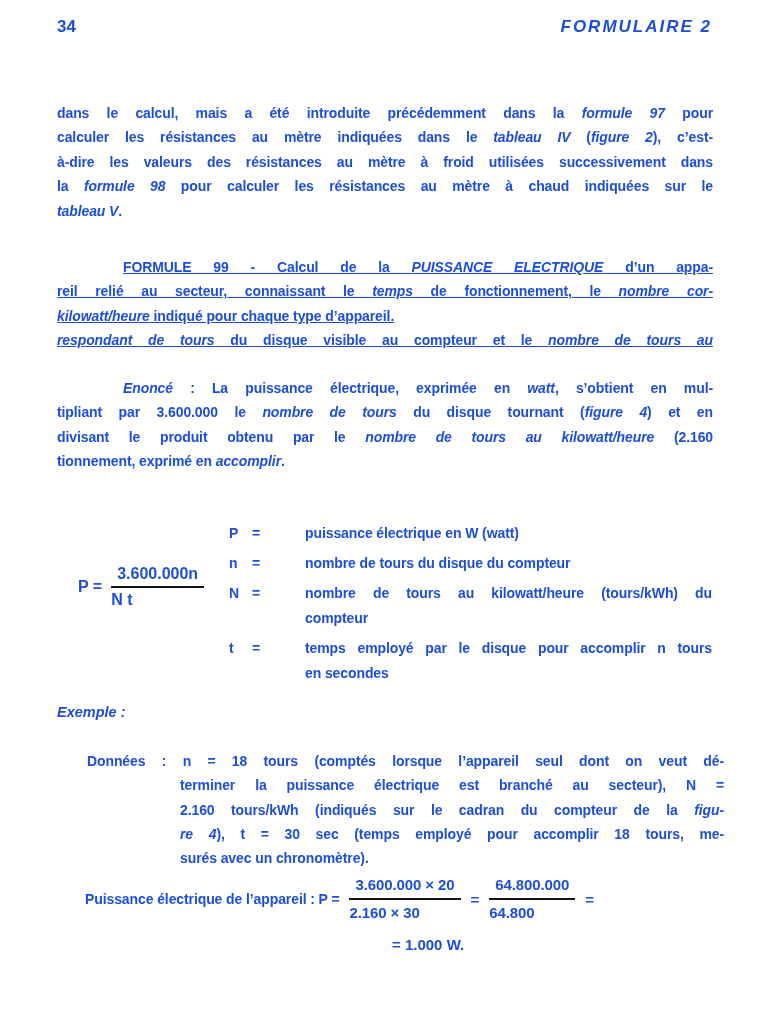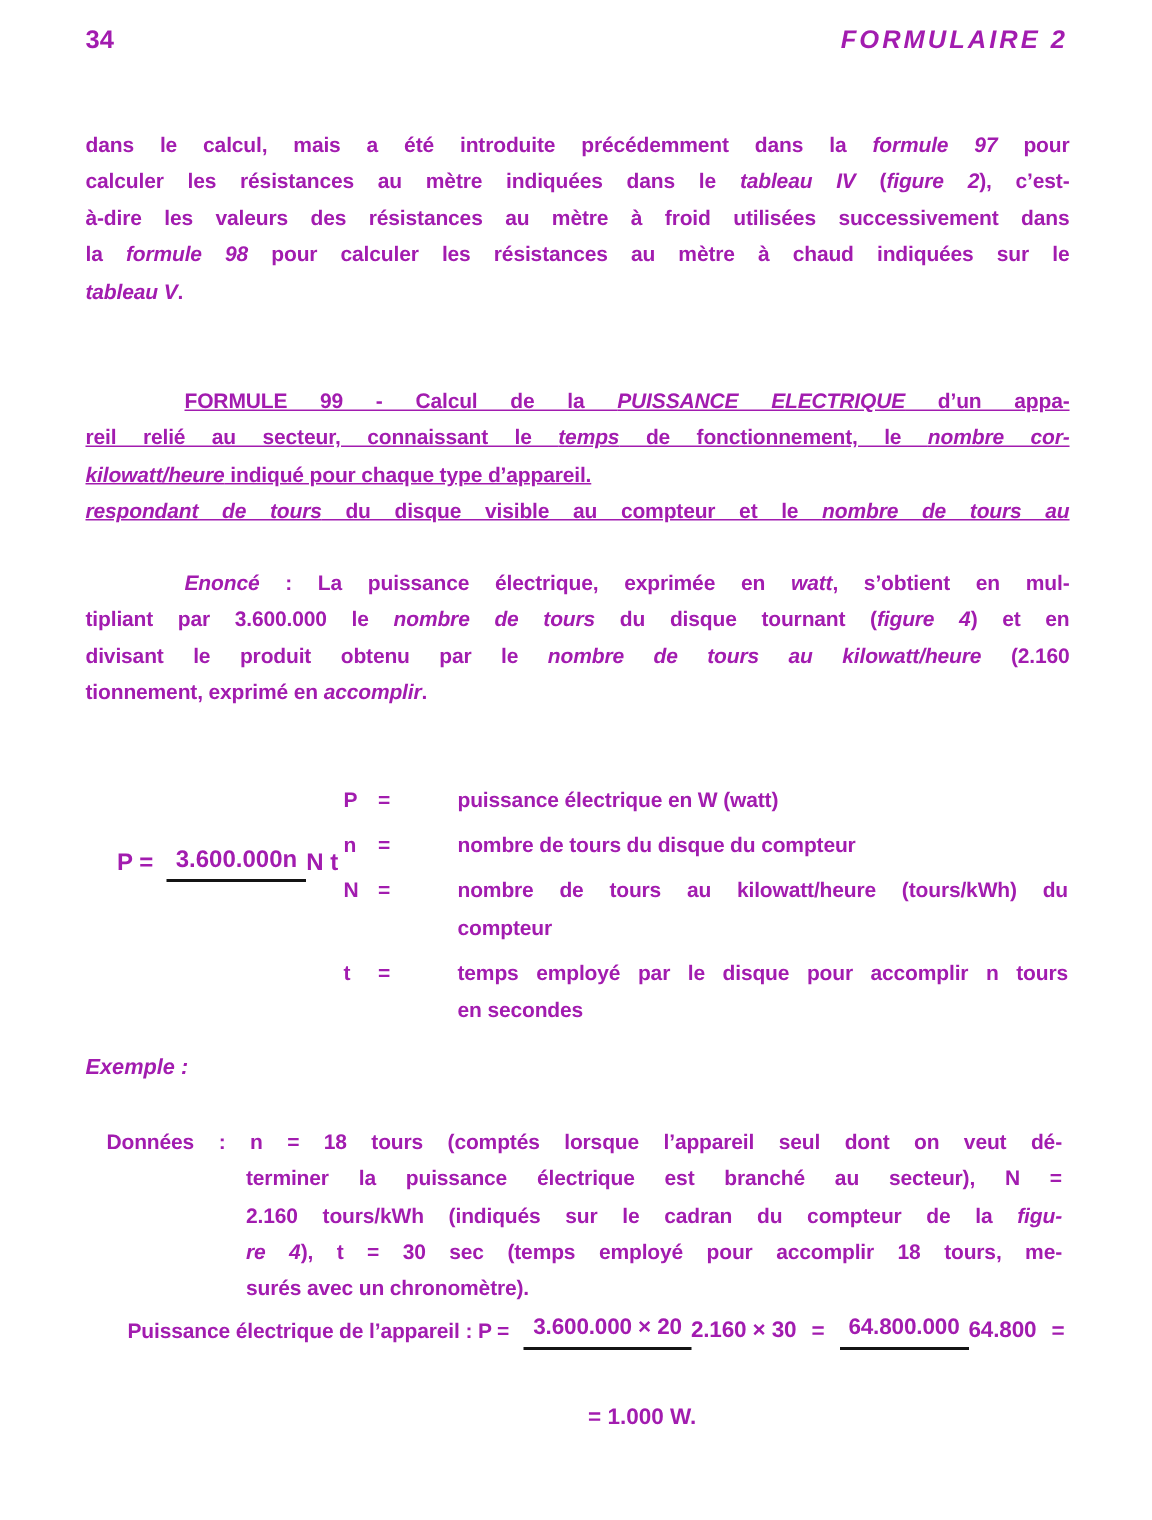--- a/index.html
+++ b/index.html
@@ -1,48 +1,48 @@
 <!DOCTYPE html>
 <html><head>
 <meta charset="utf-8">
 <style>
   html,body{margin:0;padding:0;background:#ffffff;}
   .page{
     position:relative;width:768px;height:1013px;background:#ffffff;
-    color:#a21caf;font-family:"Liberation Sans","DejaVu Sans",sans-serif;
+    color:#1d4ed8;font-family:"Liberation Sans","DejaVu Sans",sans-serif;
     font-weight:700;overflow:hidden;-webkit-font-smoothing:antialiased;
   }
   .header{position:absolute;top:17px;left:57px;right:56px;display:flex;justify-content:space-between;align-items:baseline;font-size:17px;}
   .header .title{font-style:italic;letter-spacing:2px;}
 
   .para{position:absolute;left:57px;width:656px;font-size:14px;line-height:24.4px;letter-spacing:-0.1px;}
-  #para-intro{top:84px;}
+  #para-intro{top:101px;}
   #para-f99{top:255px;text-decoration:underline;}
   #para-enonce{top:376px;}
   .indent-first .jline:first-child{text-indent:66px;}
 
   .jline{text-align:justify;text-align-last:justify;}
   .jline.final{text-align-last:left;}
   .it{font-style:italic;}
 
   .formula-block{position:absolute;left:57px;top:512px;width:656px;height:180px;}
   .main-formula{position:absolute;left:21px;top:52px;display:flex;align-items:center;gap:9px;font-size:16px;line-height:20px;}
-  .frac{display:inline-flex;align-items:stretch;}
+  .frac{display:inline-flex;flex-direction:column;align-items:stretch;}
   .frac .num{border-bottom:2px solid #141414;padding:0 6px 2px;}
   .frac .den{padding-top:2px;}
 
   .defs{position:absolute;left:172px;top:9px;right:1px;font-size:14px;line-height:25px;letter-spacing:-0.1px;}
   .def-row{display:flex;margin-bottom:5px;}
   .def-sym{width:23px;flex:none;}
   .def-eq{width:21px;flex:none;}
   .def-text{flex:1;margin-left:32px;}
 
   .exemple{position:absolute;left:57px;top:704px;font-size:14.5px;font-style:italic;}
 
-  .donnees{position:absolute;left:164px;top:749px;width:544px;font-size:14px;line-height:24.3px;letter-spacing:-0.1px;}
+  .donnees{position:absolute;left:180px;top:749px;width:544px;font-size:14px;line-height:24.3px;letter-spacing:-0.1px;}
   .donnees .jline:first-child{margin-left:-93px;width:637px;}
 
   .calc-row{position:absolute;left:85px;top:874px;display:flex;align-items:center;gap:10px;font-size:14px;letter-spacing:-0.1px;}
   .calc-row .frac{font-size:15px;line-height:22px;}
   .calc-row .eq{font-size:15px;}
   .calc-result{position:absolute;left:392px;top:936px;font-size:15px;}
 </style>
 </head>
 <body>
 

